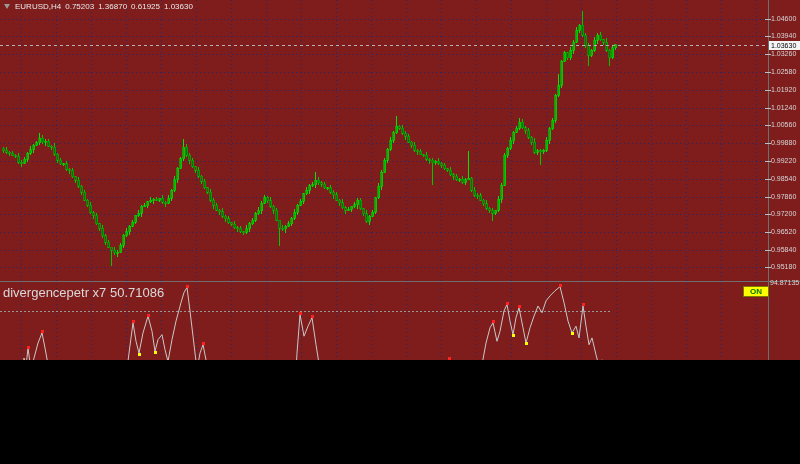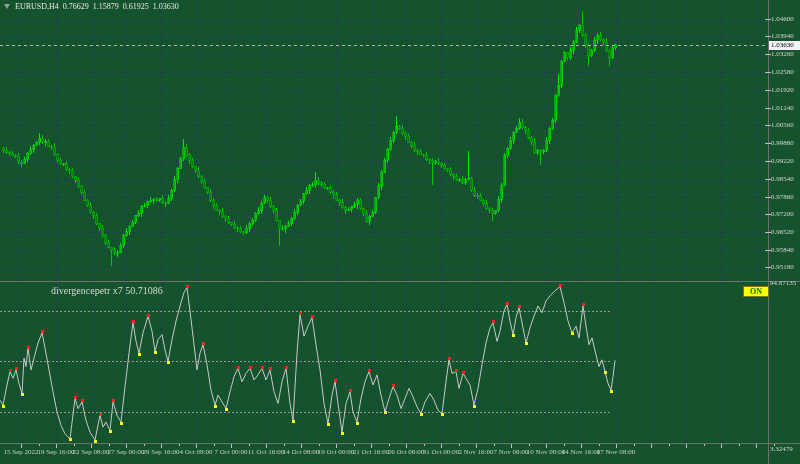--- a/index.html
+++ b/index.html
@@ -1,23 +1,23 @@
 <!DOCTYPE html>
 <html><head>
 <meta charset="utf-8">
 <style>
   html,body{margin:0;padding:0;background:#000;}
-  #terminal{position:relative;width:800px;height:464px;background:#14532d;overflow:hidden;
-    font-family:Liberation Serif, serif;color:#d6d6d6;}
+  #terminal{position:relative;width:800px;height:360px;background:#7f1d1d;overflow:hidden;
+    font-family:Liberation Sans, sans-serif;color:#d6d6d6;}
   #gfx{position:absolute;left:0;top:0;}
   .overlay{position:absolute;white-space:nowrap;}
   #chart-title{left:4px;top:2px;font-size:8px;color:#e8e8e8;display:flex;align-items:center;gap:4px;}
   #chart-title .tri{width:0;height:0;border-left:3px solid transparent;border-right:3px solid transparent;
     border-top:5px solid #9a9a9a;display:inline-block;margin-right:1px;}
-  #indicator-title{left:3px;top:285px;font-size:10px;color:#d9d9d9;margin-left:48px;}
+  #indicator-title{left:3px;top:285px;font-size:13px;color:#d9d9d9;}
   .ax-label{position:absolute;font-size:7px;color:#d6d6d6;line-height:8px;}
   #price-axis,#time-axis,#ind-axis{position:absolute;}
   #price-axis{left:769px;top:0;width:31px;height:443px;}
   #time-axis{left:0;top:447px;width:800px;height:17px;}
   .t-label{position:absolute;top:1px;transform:translateX(-50%);font-size:7px;color:#cfcfcf;}
   #cur-price-tag{position:absolute;left:769px;width:30px;height:9px;background:#f4f4f4;color:#000;
     font-size:7px;line-height:9px;padding-left:2px;}
   #ind-max,#ind-min{position:absolute;left:770px;font-size:7px;color:#d6d6d6;}
   #on-button{position:absolute;left:743px;top:286px;width:26px;height:11px;background:#ffff00;
     border:1px solid #7a7a00;box-sizing:border-box;color:#007700;font-weight:bold;font-size:8px;
@@ -595,22 +595,22 @@
       <line x1="704.5" y1="444" x2="704.5" y2="446" stroke="#c0c0c0"></line>
       <line x1="721.5" y1="444" x2="721.5" y2="448" stroke="#c0c0c0"></line>
       <line x1="739.5" y1="444" x2="739.5" y2="446" stroke="#c0c0c0"></line>
       <line x1="756.5" y1="444" x2="756.5" y2="448" stroke="#c0c0c0"></line>
       <line x1="774.5" y1="444" x2="774.5" y2="446" stroke="#c0c0c0"></line>
     </svg>
 
   <div id="chart-title" class="overlay">
     <span class="tri"></span>
     <span>EURUSD,H4</span>
-    <span>0.76629</span>
-    <span>1.15879</span>
+    <span>0.75203</span>
+    <span>1.36870</span>
     <span>0.61925</span>
     <span>1.03630</span>
   </div>
 
   <div id="indicator-title" class="overlay">
     <span>divergencepetr x7</span>
     <span>50.71086</span>
   </div>
 
   <div id="on-button">ON</div>

